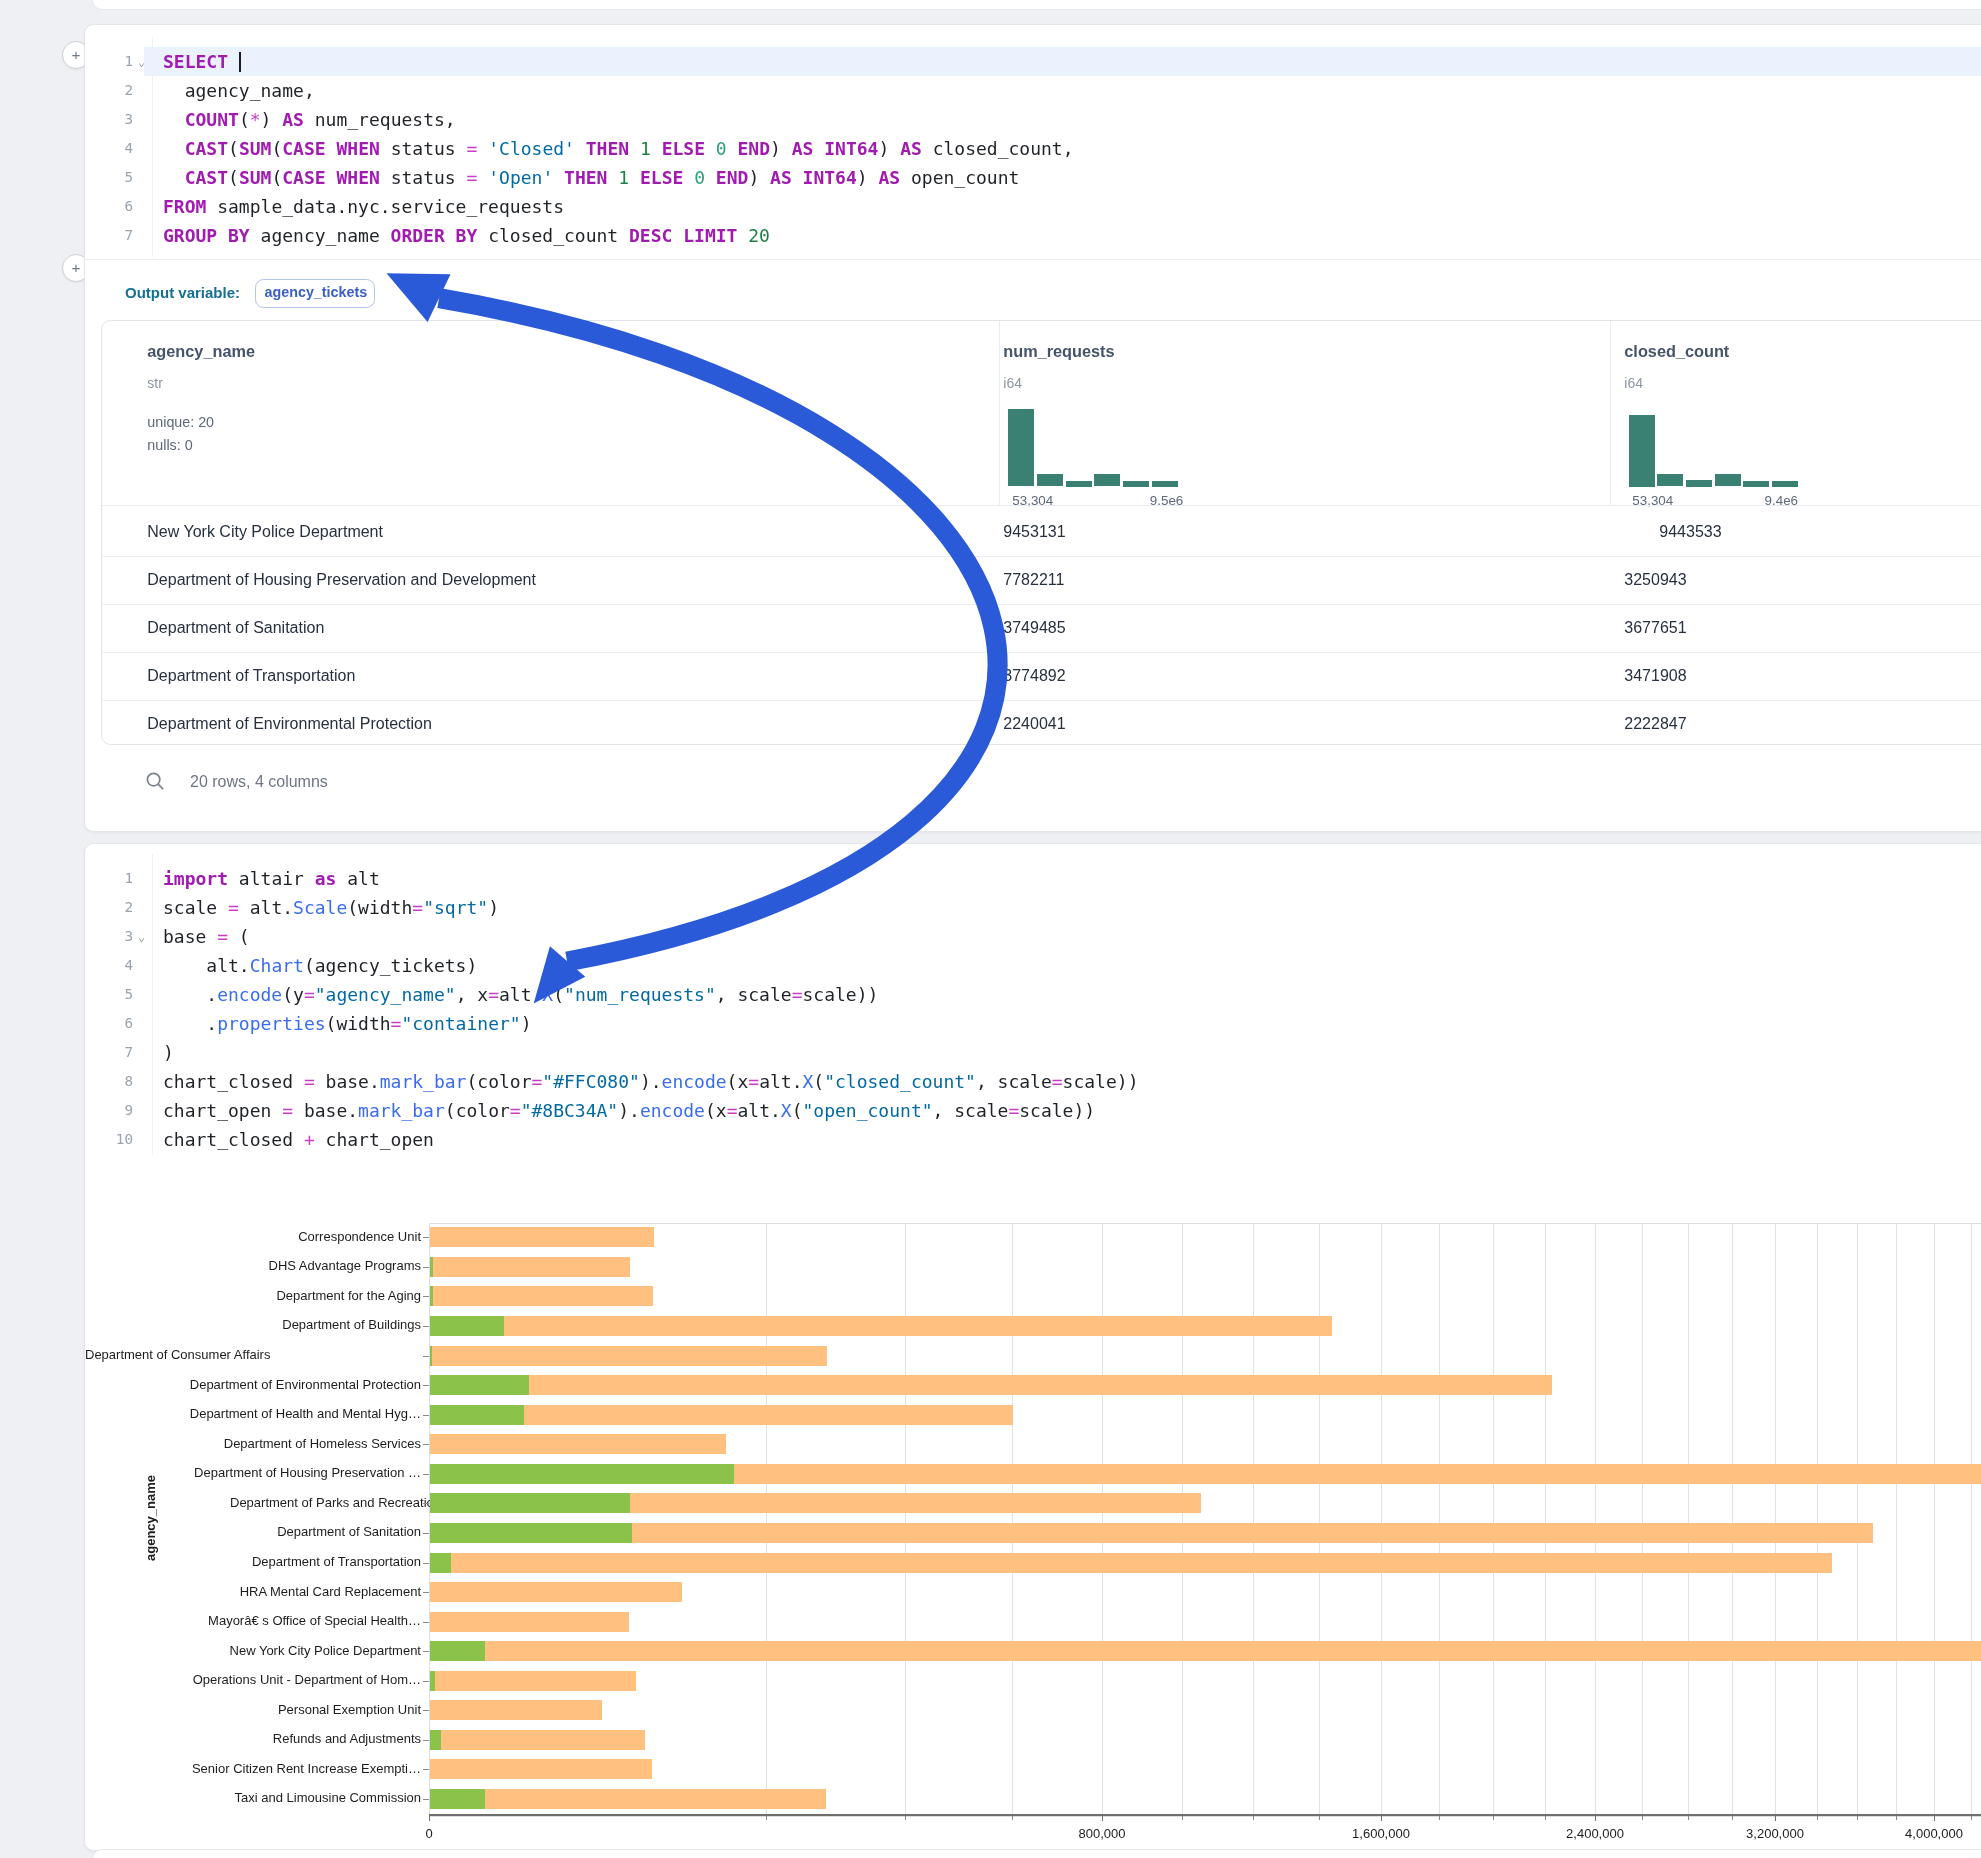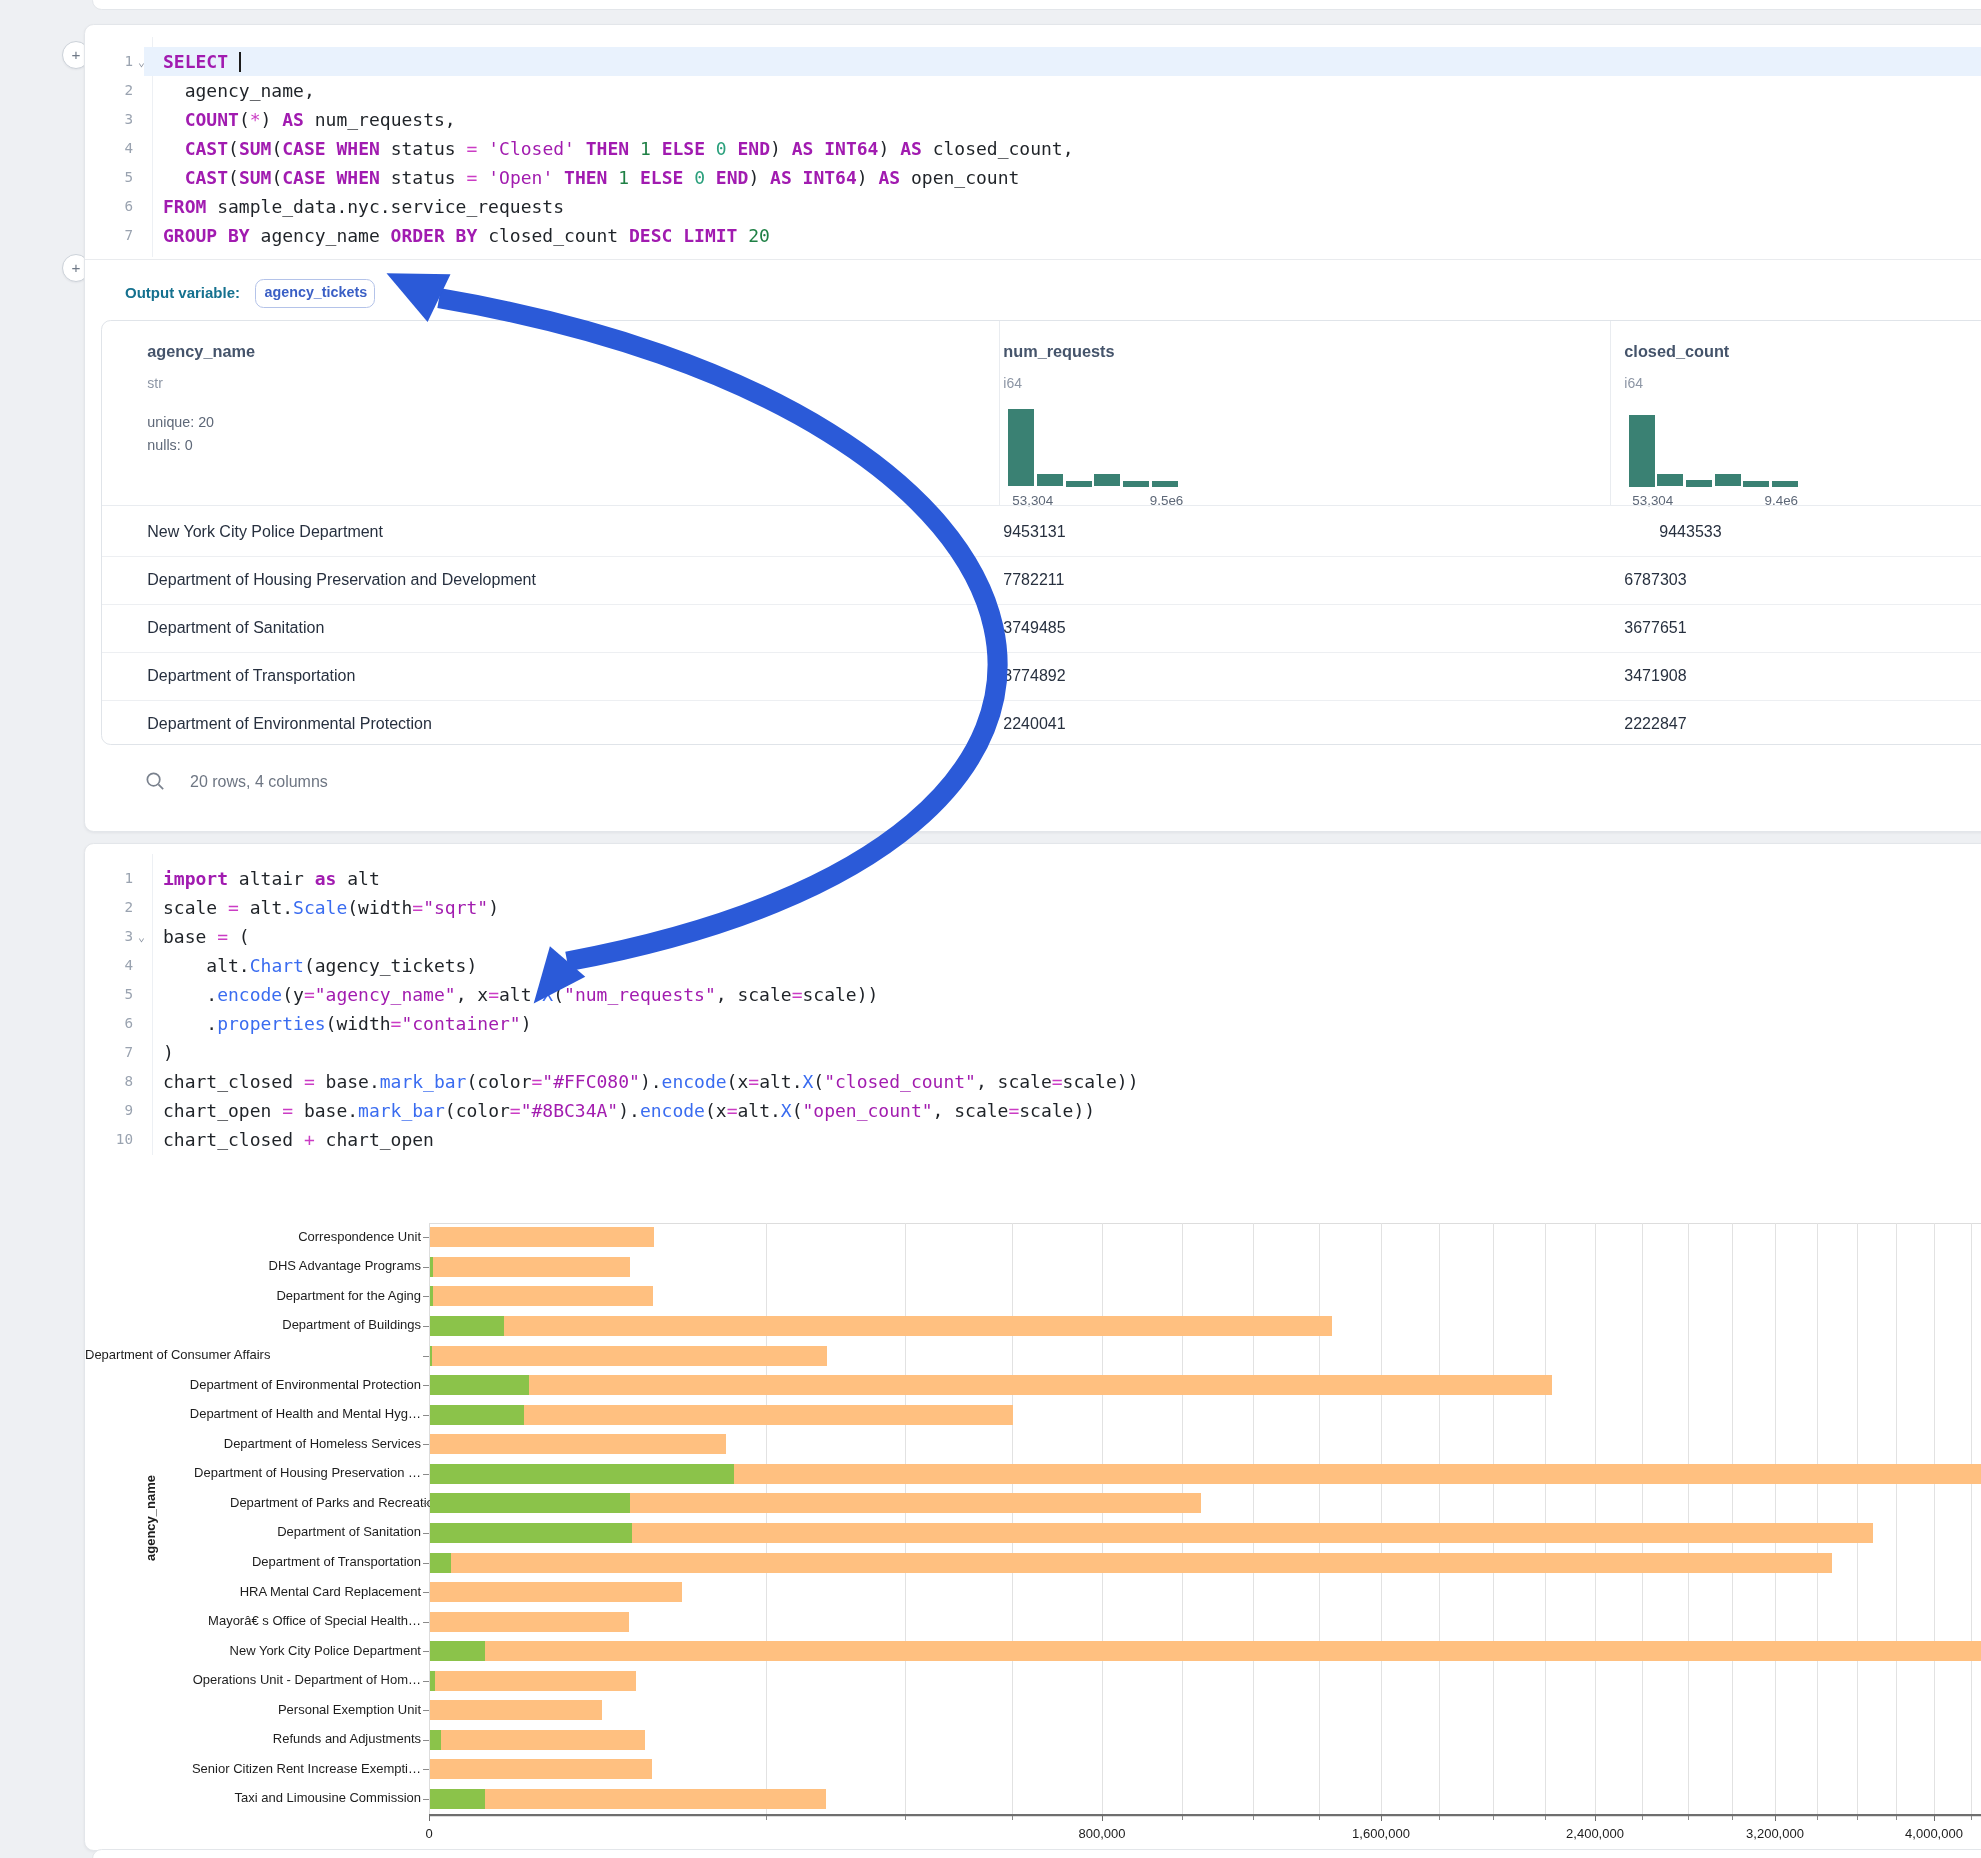--- a/index.html
+++ b/index.html
@@ -19,21 +19,21 @@
   
   .code-lines{position:absolute;left:0;right:0;}
   .cl{position:relative;height:29px;font-family:"DejaVu Sans Mono", monospace;font-size:18px;line-height:29px;}
   .cl.active{background:linear-gradient(90deg,#fff 0 59px,#e9f2fd 59px);}
   .ln{position:absolute;left:0;width:48px;text-align:right;color:#9aa3b0;font-size:14.3px;}
   .fold{position:absolute;left:53px;top:1px;color:#8a93a0;font-size:11.5px;}
   .codepart{position:absolute;left:78px;white-space:pre;color:#1f2328;}
   .gutter-sep{position:absolute;left:67px;width:1px;background:#edf0f4;}
   .tk-k{color:#a11bb0;font-weight:bold;}
   .tk-t{color:#1f2328;}
-  .tk-s{color:#a21caf;}
+  .tk-s{color:#0369a1;}
   .tk-n{color:#1f8045;}
   .tk-z{color:#2aa07c;}
   .tk-o{color:#cb3cc4;}
   .tk-b{color:#3a6cf0;}
   .caret{display:inline-block;width:1.9px;height:20px;background:#1c1c1c;vertical-align:-3.8px;}
 
   .cell-divider{position:absolute;left:0;right:0;top:234px;height:1px;background:#e9ebee;}
   .output-label{position:absolute;left:40px;top:259px;font-size:15px;font-weight:bold;color:#15718f;}
   .output-pill{position:absolute;left:170px;top:254px;width:118px;height:27px;border:1px solid #b4c3e9;
                border-radius:8.6px;background:#fff;overflow:hidden;white-space:nowrap;cursor:pointer;}
@@ -142,21 +142,21 @@
         <div class="hist-lab" style="left: 1656px; top: 172px; width: 46px; text-align: center;">9.4e6</div>
         <div class="hdr-vline" style="left: 897px;"></div>
         <div class="hdr-vline" style="left: 1508px;"></div>
         <div class="hdr-bline"></div>
         <div class="cell-text" style="left: 45px; top: 187px;">New York City Police Department</div>
         <div class="cell-text" style="left: 901px; top: 187px;">9453131</div>
         <div class="cell-text" style="left: 1522px; top: 187px; margin-left: 35px;">9443533</div>
         <div class="row-sep" style="top: 235px;"></div>
         <div class="cell-text" style="left: 45px; top: 235px;">Department of Housing Preservation and Development</div>
         <div class="cell-text" style="left: 901px; top: 235px;">7782211</div>
-        <div class="cell-text" style="left: 1522px; top: 235px;">6787303</div>
+        <div class="cell-text" style="left: 1522px; top: 235px;">3250943</div>
         <div class="row-sep" style="top: 283px;"></div>
         <div class="cell-text" style="left: 45px; top: 283px;">Department of Sanitation</div>
         <div class="cell-text" style="left: 901px; top: 283px;">3749485</div>
         <div class="cell-text" style="left: 1522px; top: 283px;">3677651</div>
         <div class="row-sep" style="top: 331px;"></div>
         <div class="cell-text" style="left: 45px; top: 331px;">Department of Transportation</div>
         <div class="cell-text" style="left: 901px; top: 331px;">3774892</div>
         <div class="cell-text" style="left: 1522px; top: 331px;">3471908</div>
         <div class="row-sep" style="top: 379px;"></div>
         <div class="cell-text" style="left: 45px; top: 379px;">Department of Environmental Protection</div>

